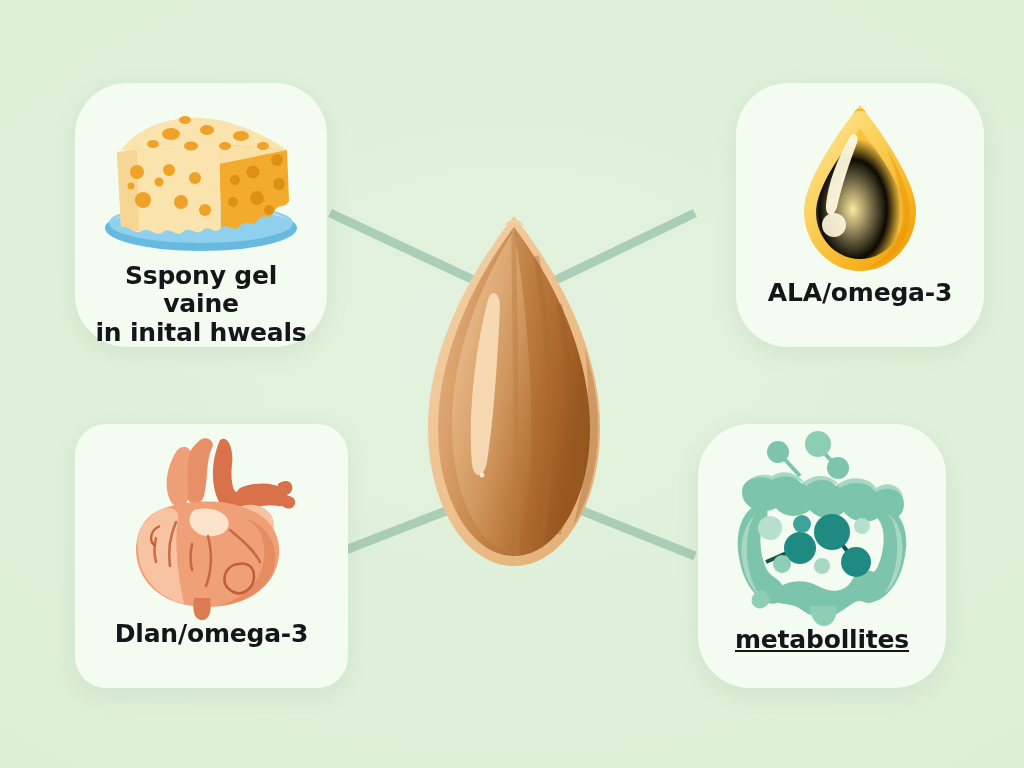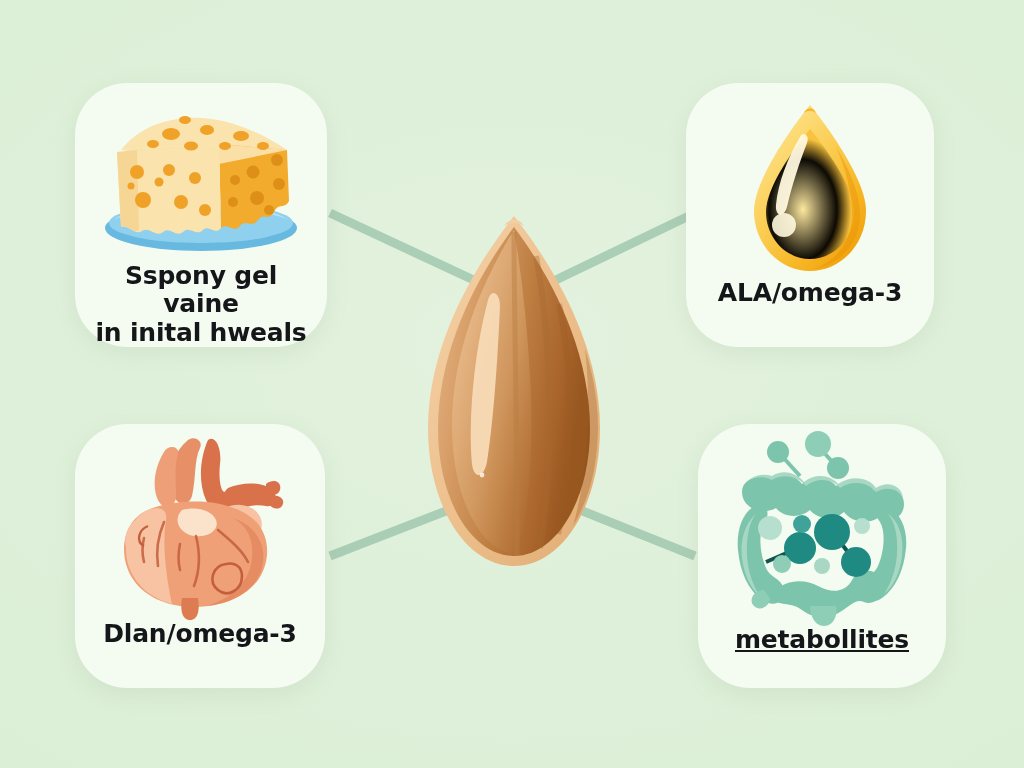--- a/index.html
+++ b/index.html
@@ -37,22 +37,22 @@
     background: #f4fbf0;
     border-radius: 52px;
     box-shadow: 0 6px 22px rgba(120, 150, 115, 0.13);
     display: flex;
     flex-direction: column;
     align-items: center;
     justify-content: flex-start;
     box-sizing: border-box;
   }
   .card-tl { left: 75px;  top: 83px;  width: 252px; height: 264px; }
-  .card-tr { left: 686px; top: 83px;  width: 248px; height: 264px; }
-  .card-bl { left: 75px;  top: 424px; width: 250px; height: 264px; }
+  .card-tr { left: 736px; top: 83px;  width: 248px; height: 264px; }
+  .card-bl { left: 75px;  top: 424px; width: 273px; height: 264px; border-radius: 31px; }
   .card-br { left: 698px; top: 424px; width: 248px; height: 264px; }
 
   .card-art {
     width: 100%;
     height: 172px;
     display: flex;
     align-items: center;
     justify-content: center;
     margin-top: 14px;
   }

